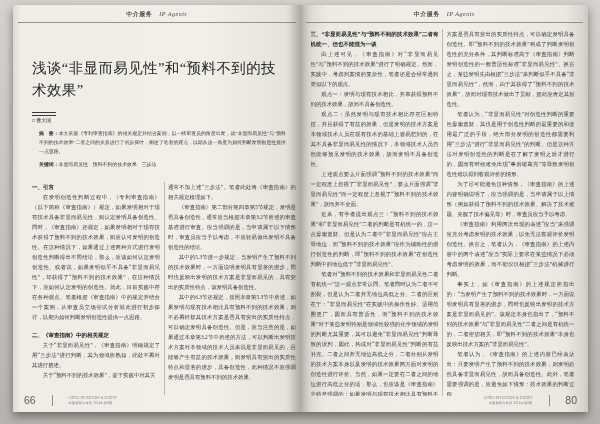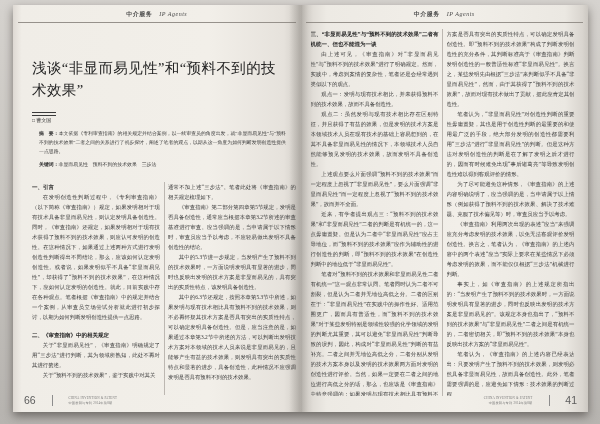--- a/index.html
+++ b/index.html
@@ -138,18 +138,18 @@
           <div class="bpara">笔者认为，《审查指南》的上述内容已经表达出：只要发明产生了预料不到的技术效果，则发明必然具备非显而易见性，故而具备创造性。此外，笔者需要强调的是，应避免如下情形：技术效果的判断过程</div>
         </div>
     </div>
 
     <div class="footer fright">
       <span class="fmeta">
         <span>CHINA INVENTION &amp; PATENT</span><br>
         <span>中国发明与专利 2014年第8期</span>
       </span>
       <span class="fsep"></span>
-      <span class="pageno">41</span>
+      <span class="pageno">80</span>
     </div>
   </div>
 
   <div class="gutter"></div>
 </div>
 
 </body></html>

